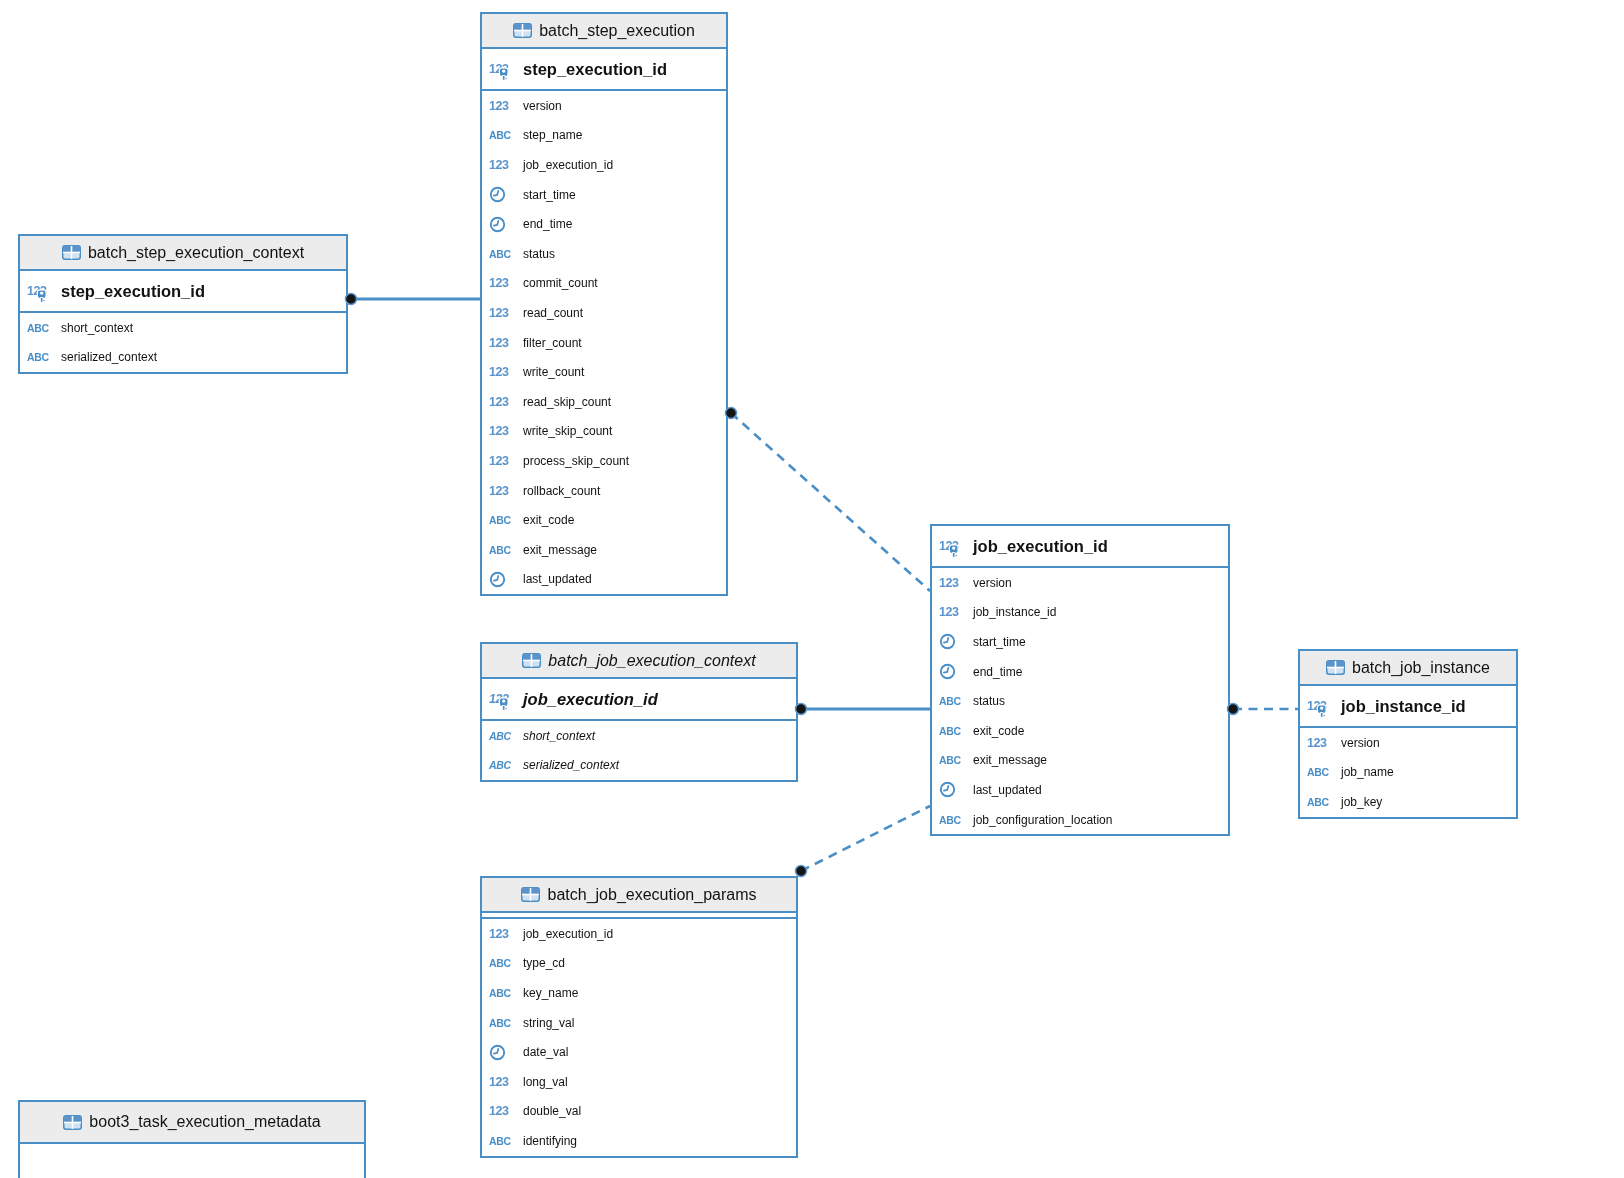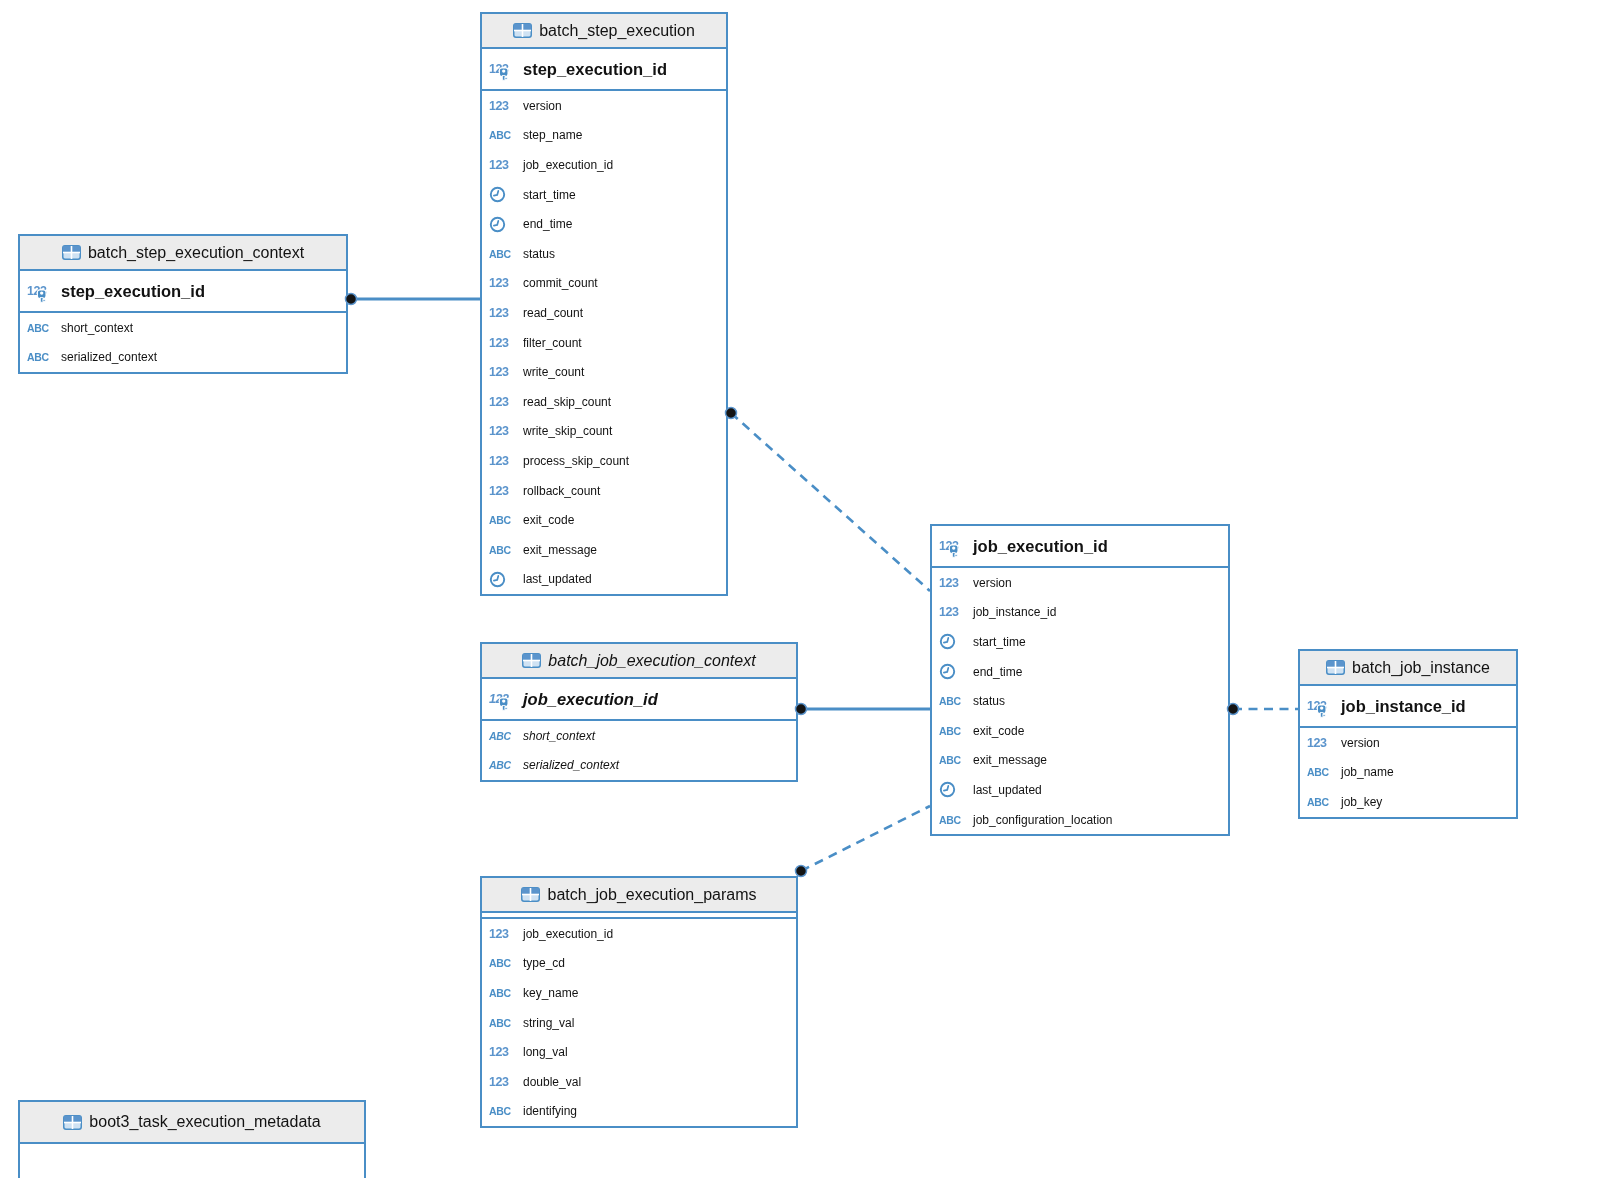--- a/index.html
+++ b/index.html
@@ -361,20 +361,29 @@
             <span class="cname">key_name</span>
           </div>
           <div class="row" style="height:29.6px">
             <span class="ticon">
               <span class="abc">ABC</span>
             </span>
             <span class="cname">string_val</span>
           </div>
           <div class="row" style="height:29.6px">
             <span class="ticon">
+              <svg width="17" height="17" viewBox="0 0 17 17">
+                <circle cx="8.5" cy="8.5" r="6.7" fill="none" stroke="#4a8ec6" stroke-width="1.9"></circle>
+                <path d="M9.3 4.9 L8.2 8.9 L4.9 9.6" fill="none" stroke="#4a8ec6" stroke-width="1.7" stroke-linecap="round" stroke-linejoin="round"></path>
+              </svg>
+            </span>
+            <span class="cname">date_val</span>
+          </div>
+          <div class="row" style="height:29.6px">
+            <span class="ticon">
               <span class="num">123</span>
             </span>
             <span class="cname">long_val</span>
           </div>
           <div class="row" style="height:29.6px">
             <span class="ticon">
               <span class="num">123</span>
             </span>
             <span class="cname">double_val</span>
           </div>

